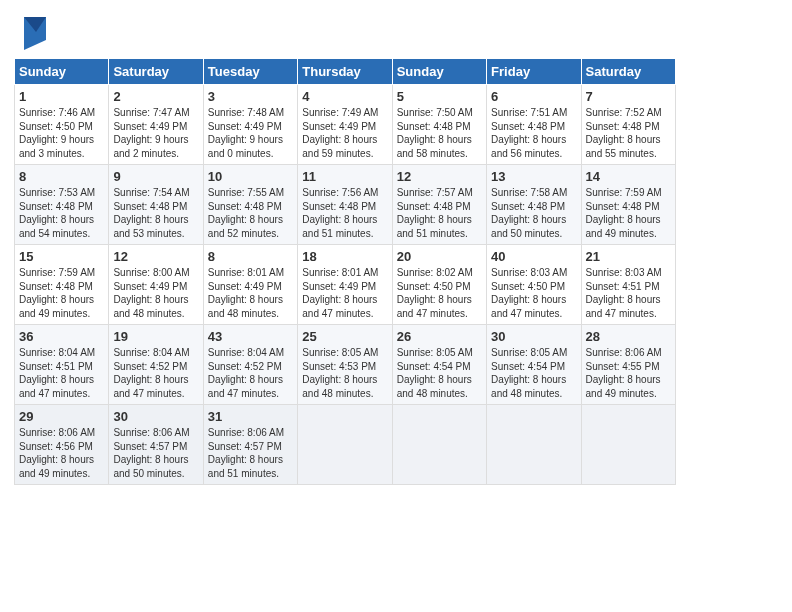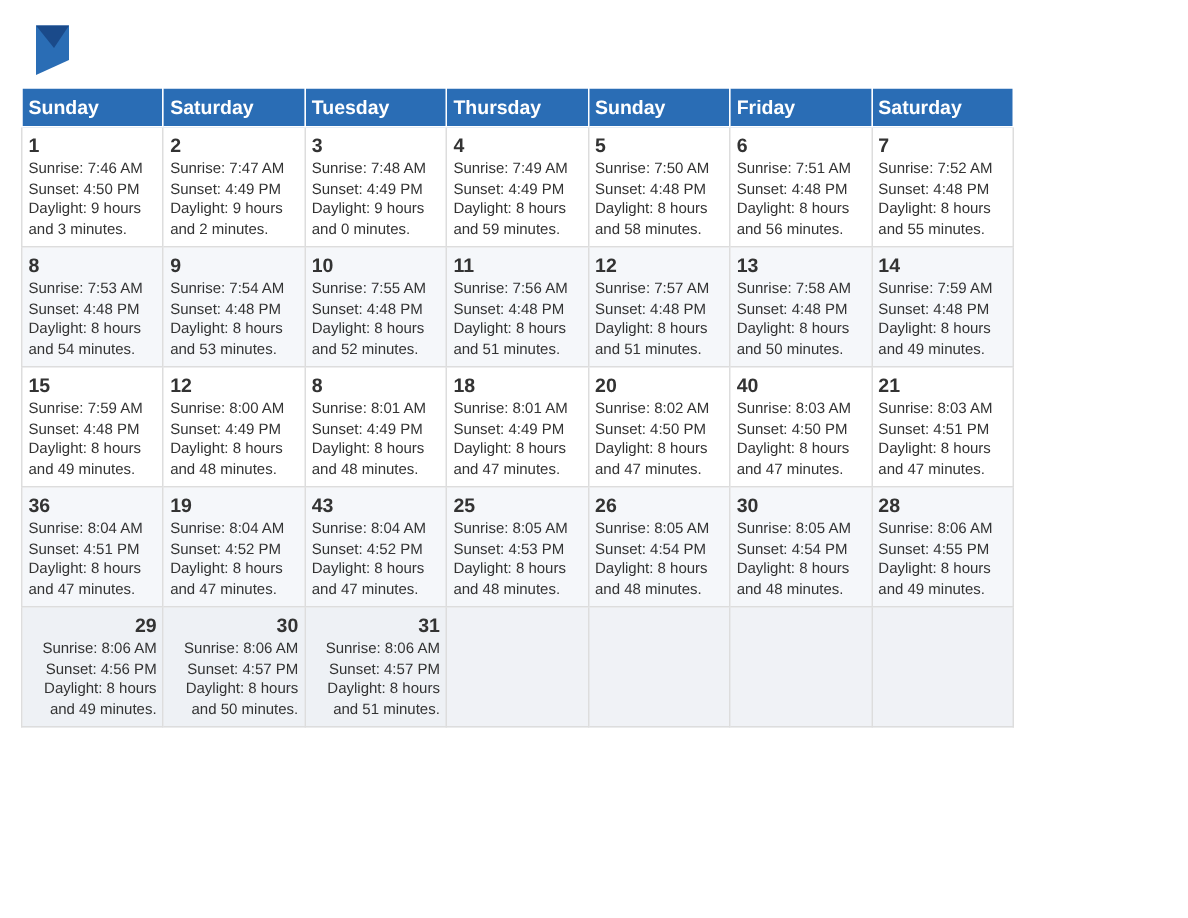--- a/index.html
+++ b/index.html
@@ -59,21 +59,20 @@
       font-size: 10.5px;
       color: #333;
       height: 78px;
       background: #fff;
     }
     .calendar tr:nth-child(even) td {
       background: #f5f7fa;
     }
     .calendar tr:last-child td {
       background: #eef1f5;
-      text-align: right;
     }
     .day-num {
       font-size: 13px;
       font-weight: bold;
       display: block;
       margin-bottom: 2px;
     }
     .cell-text {
       font-size: 10px;
       line-height: 1.35;

